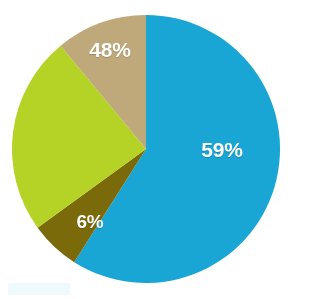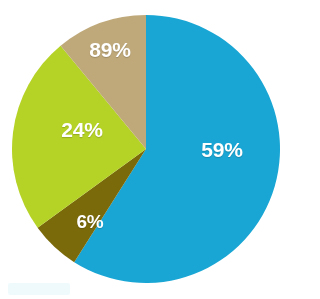--- a/index.html
+++ b/index.html
@@ -61,18 +61,17 @@
     <g id="pie-slices">
         <path d="M 146 149 L 146.00 15.00 A 134 134 0 1 1 74.20 262.14 Z" fill="#19a6d4"></path>
         <path d="M 146 149 L 74.20 262.14 A 134 134 0 0 1 37.59 227.76 Z" fill="#7a6a0a"></path>
         <path d="M 146 149 L 37.59 227.76 A 134 134 0 0 1 60.59 45.75 Z" fill="#b5d227"></path>
         <path d="M 146 149 L 60.59 45.75 A 134 134 0 0 1 146.00 15.00 Z" fill="#bfa97a"></path>
       </g>
   </svg>
 
   <div class="slice-label" id="label-0" style="left: 222px; top: 150px; color: rgb(255, 255, 255);">59%</div>
   <div class="slice-label" id="label-1" style="left: 90px; top: 222px; color: rgb(255, 255, 255);">6%</div>
-  <div class="slice-label" id="label-2" style="left: 82px; top: 130px; color: rgb(255, 255, 255);">24%</div>
-  <div class="slice-label" id="label-3" style="left: 110px; top: 50px; color: rgb(255, 255, 255);">89%</div>
+  <div class="slice-label" id="label-3" style="left: 110px; top: 50px; color: rgb(255, 255, 255);">48%</div>
 
   <div id="bottom-artifact"></div>
 
 </div>
 
 </body></html>

